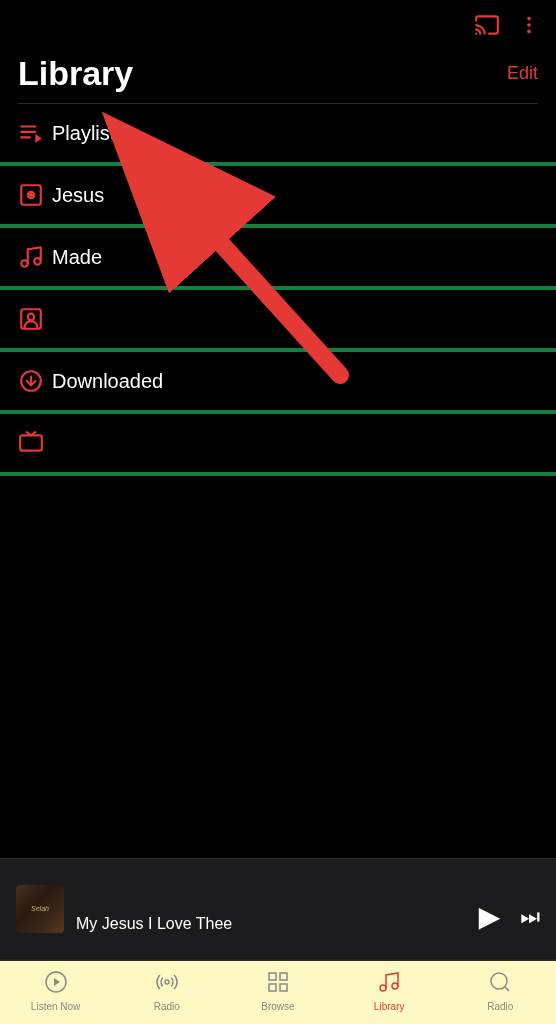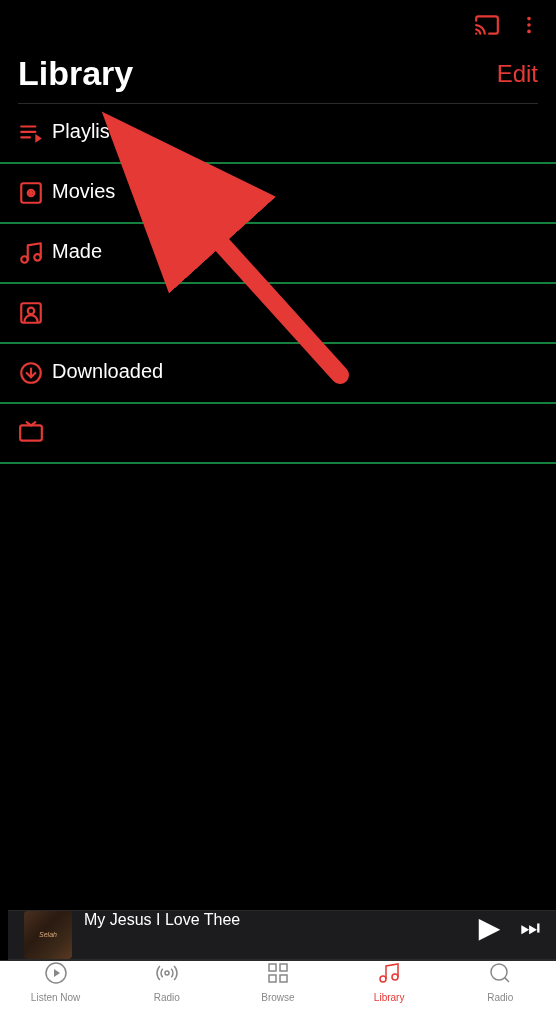--- a/index.html
+++ b/index.html
@@ -31,38 +31,39 @@
       padding: 4px 18px 10px;
     }
 
     .header-title {
       font-size: 34px;
       font-weight: 700;
       color: #fff;
     }
 
     .header-edit {
-      font-size: 24px;
+      font-size: 18px;
       color: #e53935;
       cursor: pointer;
     }
 
     
     .divider {
       height: 1px;
       background: #2a2a2a;
       margin: 0 18px;
     }
 
     
     .library-item {
       display: flex;
+      align-items: center;
       padding: 16px 18px;
       cursor: pointer;
-      border-bottom: 2px solid #15803d;
+      border-bottom: 4px solid #15803d;
     }
 
     .item-icon {
       width: 34px;
       display: flex;
       align-items: center;
       justify-content: flex-start;
       color: #e53935;
       font-size: 22px;
       flex-shrink: 0;
@@ -71,26 +72,26 @@
     .item-label {
       font-size: 20px;
       color: #fff;
       font-weight: 400;
     }
 
     
     .now-playing {
       position: absolute;
       bottom: 64px;
-      left: 8px;
+      left: 0;
       right: 0;
       background: #1c1c1e;
       display: flex;
-      align-items: flex-start;
-      padding: 0 16px;
+      align-items: flex-end;
+      padding: 26px 16px;
       gap: 12px;
       border-top: 1px solid #2a2a2a;
       border-bottom: 1px solid #2a2a2a;
     }
 
     .album-art {
       width: 48px;
       height: 48px;
       border-radius: 4px;
       background: #3a2a1a;
@@ -146,22 +147,23 @@
       cursor: pointer;
     }
 
     
     .bottom-nav {
       position: absolute;
       bottom: 0;
       left: 0;
       right: 0;
       height: 64px;
-      background: #ffffff;
-      display: flex;
+      background: #fef9c3;
+      display: flex;
+      align-items: center;
       justify-content: space-around;
       border-top: 1px solid #2a2a2a;
       padding-bottom: 4px;
     }
 
     .nav-item {
       display: flex;
       flex-direction: column;
       align-items: center;
       gap: 3px;
@@ -231,21 +233,21 @@
 
 
   <div class="library-item">
     <div class="item-icon">
       <svg width="26" height="26" viewBox="0 0 24 24" fill="none" stroke="#e53935" stroke-width="2" stroke-linecap="round" stroke-linejoin="round">
         <rect x="3" y="3" width="18" height="18" rx="2" ry="2"></rect>
         <circle cx="12" cy="12" r="3"></circle>
         <circle cx="12" cy="12" r="1" fill="#e53935"></circle>
       </svg>
     </div>
-    <span class="item-label">Movies</span>
+    <span class="item-label">Jesus</span>
   </div>
 
   <div class="library-item">
     <div class="item-icon">
       <svg width="26" height="26" viewBox="0 0 24 24" fill="none" stroke="#e53935" stroke-width="2" stroke-linecap="round" stroke-linejoin="round">
         <path d="M9 18V5l12-2v13" stroke="#e53935"></path>
         <circle cx="6" cy="18" r="3" stroke="#e53935" fill="none"></circle>
         <circle cx="18" cy="16" r="3" stroke="#e53935" fill="none"></circle>
       </svg>
     </div>

